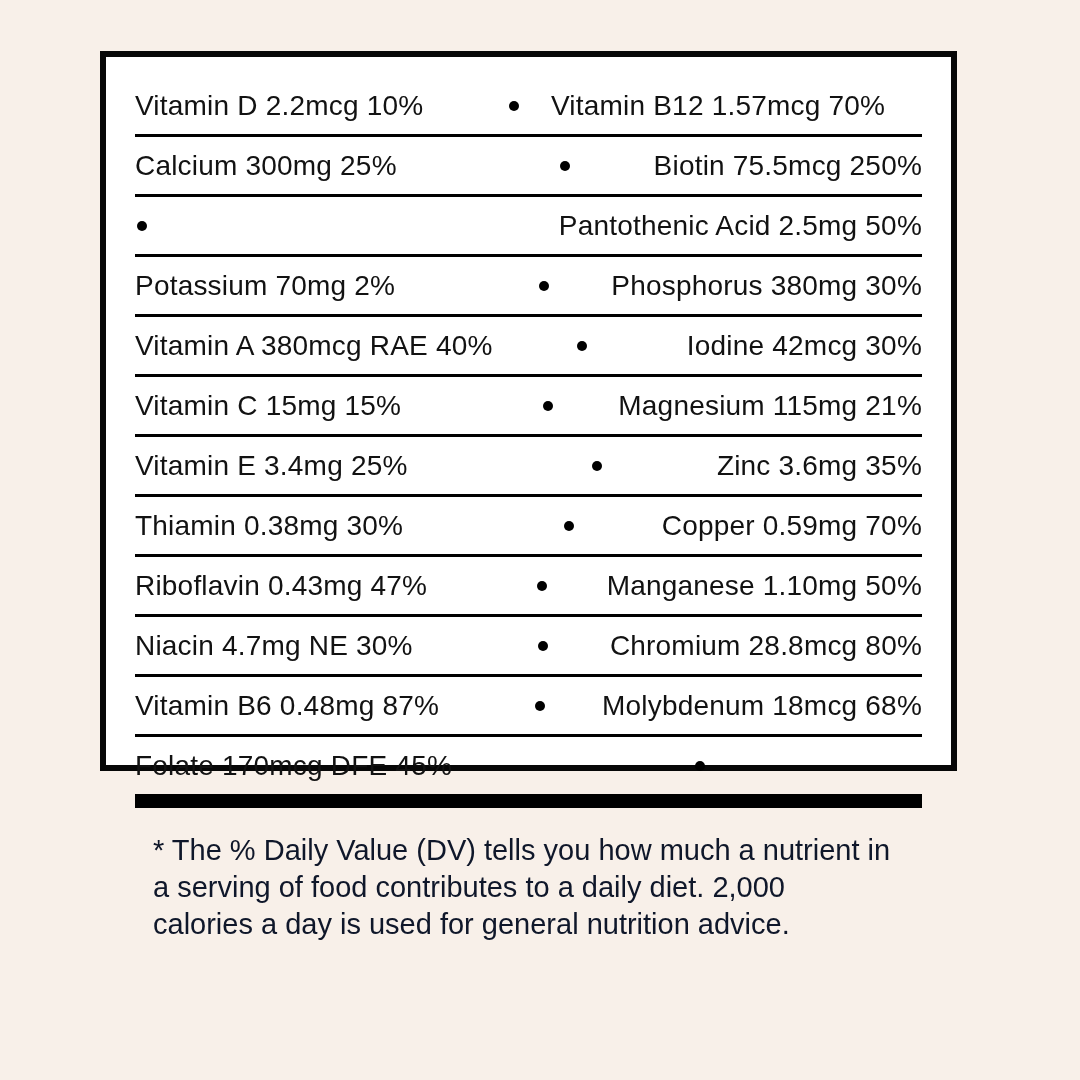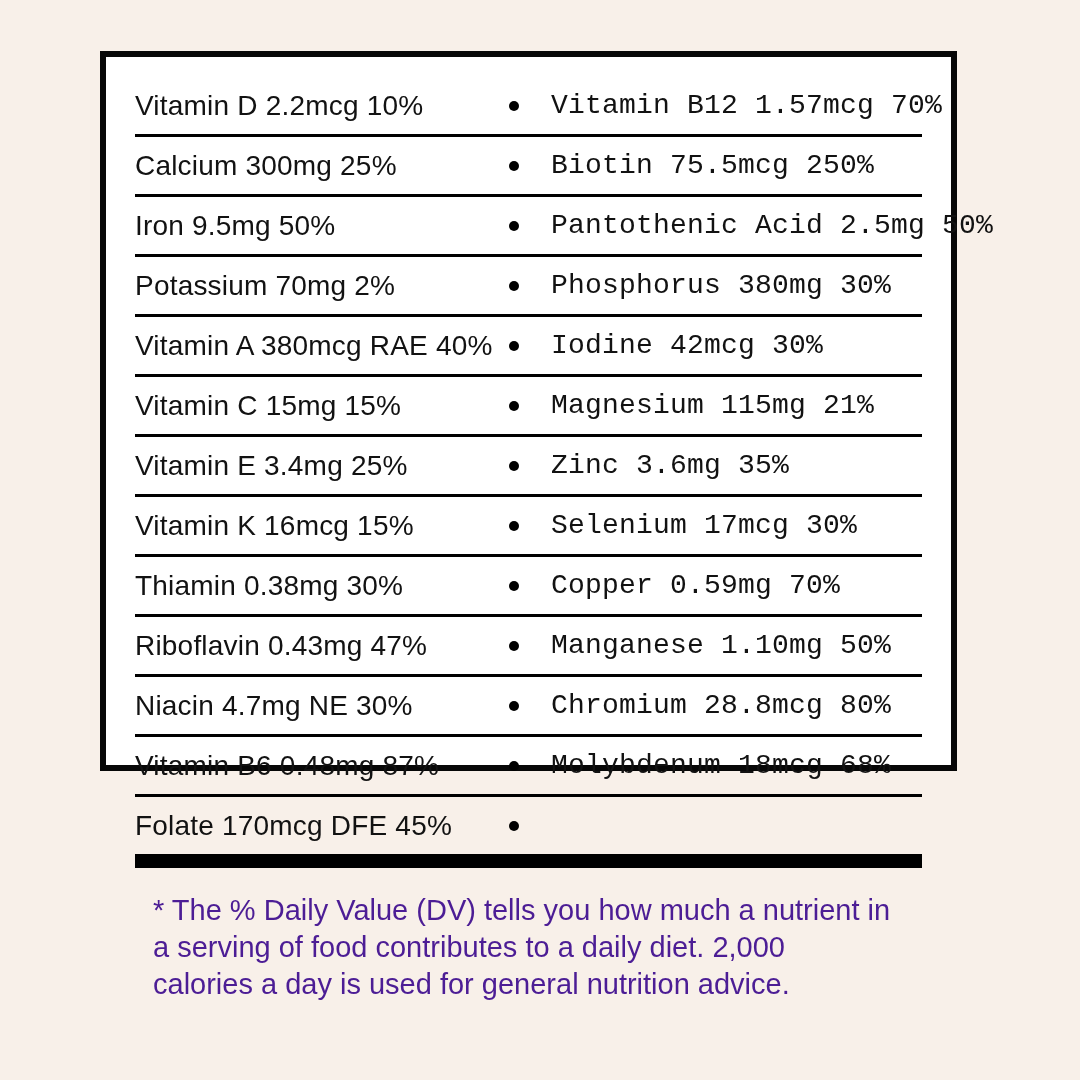--- a/index.html
+++ b/index.html
@@ -28,49 +28,49 @@
   .nutrient-row {
     display: flex;
     align-items: center;
     height: 57px;
     font-size: 28px;
     letter-spacing: 0.2px;
     color: #121212;
   }
   .nutrient-row + .nutrient-row {
     border-top: 3px solid #000000;
+    justify-content: space-between;
   }
   .cell-left {
     width: 372px;
     flex-shrink: 0;
     white-space: nowrap;
   }
   .bullet {
     width: 10px;
     height: 10px;
     border-radius: 50%;
     background: #000000;
     flex-shrink: 0;
     margin-left: 2px;
   }
   .cell-right {
     padding-left: 32px;
     white-space: nowrap;
-    font-family: Liberation Mono, monospace;
   }
   .thick-bar {
     width: 787px;
     height: 14px;
     background: #000000;
   }
   .footnote {
     margin: 24px 8px 0 18px;
     font-size: 29px;
     line-height: 37px;
-    color: #4c1d95;
+    color: #0f172a;
   }
 </style>
 </head>
 <body>
 
 <div class="label-box">
 
   <div class="nutrient-table">
 
     <div class="nutrient-row">
@@ -79,21 +79,20 @@
       <span class="cell-right">Vitamin B12 1.57mcg 70%</span>
     </div>
 
     <div class="nutrient-row">
       <span class="cell-left">Calcium 300mg 25%</span>
       <span class="bullet"></span>
       <span class="cell-right">Biotin 75.5mcg 250%</span>
     </div>
 
     <div class="nutrient-row">
-      <span class="cell-left">Iron 9.5mg 50%</span>
       <span class="bullet"></span>
       <span class="cell-right">Pantothenic Acid 2.5mg 50%</span>
     </div>
 
     <div class="nutrient-row">
       <span class="cell-left">Potassium 70mg 2%</span>
       <span class="bullet"></span>
       <span class="cell-right">Phosphorus 380mg 30%</span>
     </div>
 
@@ -108,25 +107,20 @@
       <span class="bullet"></span>
       <span class="cell-right">Magnesium 115mg 21%</span>
     </div>
 
     <div class="nutrient-row">
       <span class="cell-left">Vitamin E 3.4mg 25%</span>
       <span class="bullet"></span>
       <span class="cell-right">Zinc 3.6mg 35%</span>
     </div>
 
-    <div class="nutrient-row">
-      <span class="cell-left">Vitamin K 16mcg 15%</span>
-      <span class="bullet"></span>
-      <span class="cell-right">Selenium 17mcg 30%</span>
-    </div>
 
     <div class="nutrient-row">
       <span class="cell-left">Thiamin 0.38mg 30%</span>
       <span class="bullet"></span>
       <span class="cell-right">Copper 0.59mg 70%</span>
     </div>
 
     <div class="nutrient-row">
       <span class="cell-left">Riboflavin 0.43mg 47%</span>
       <span class="bullet"></span>

